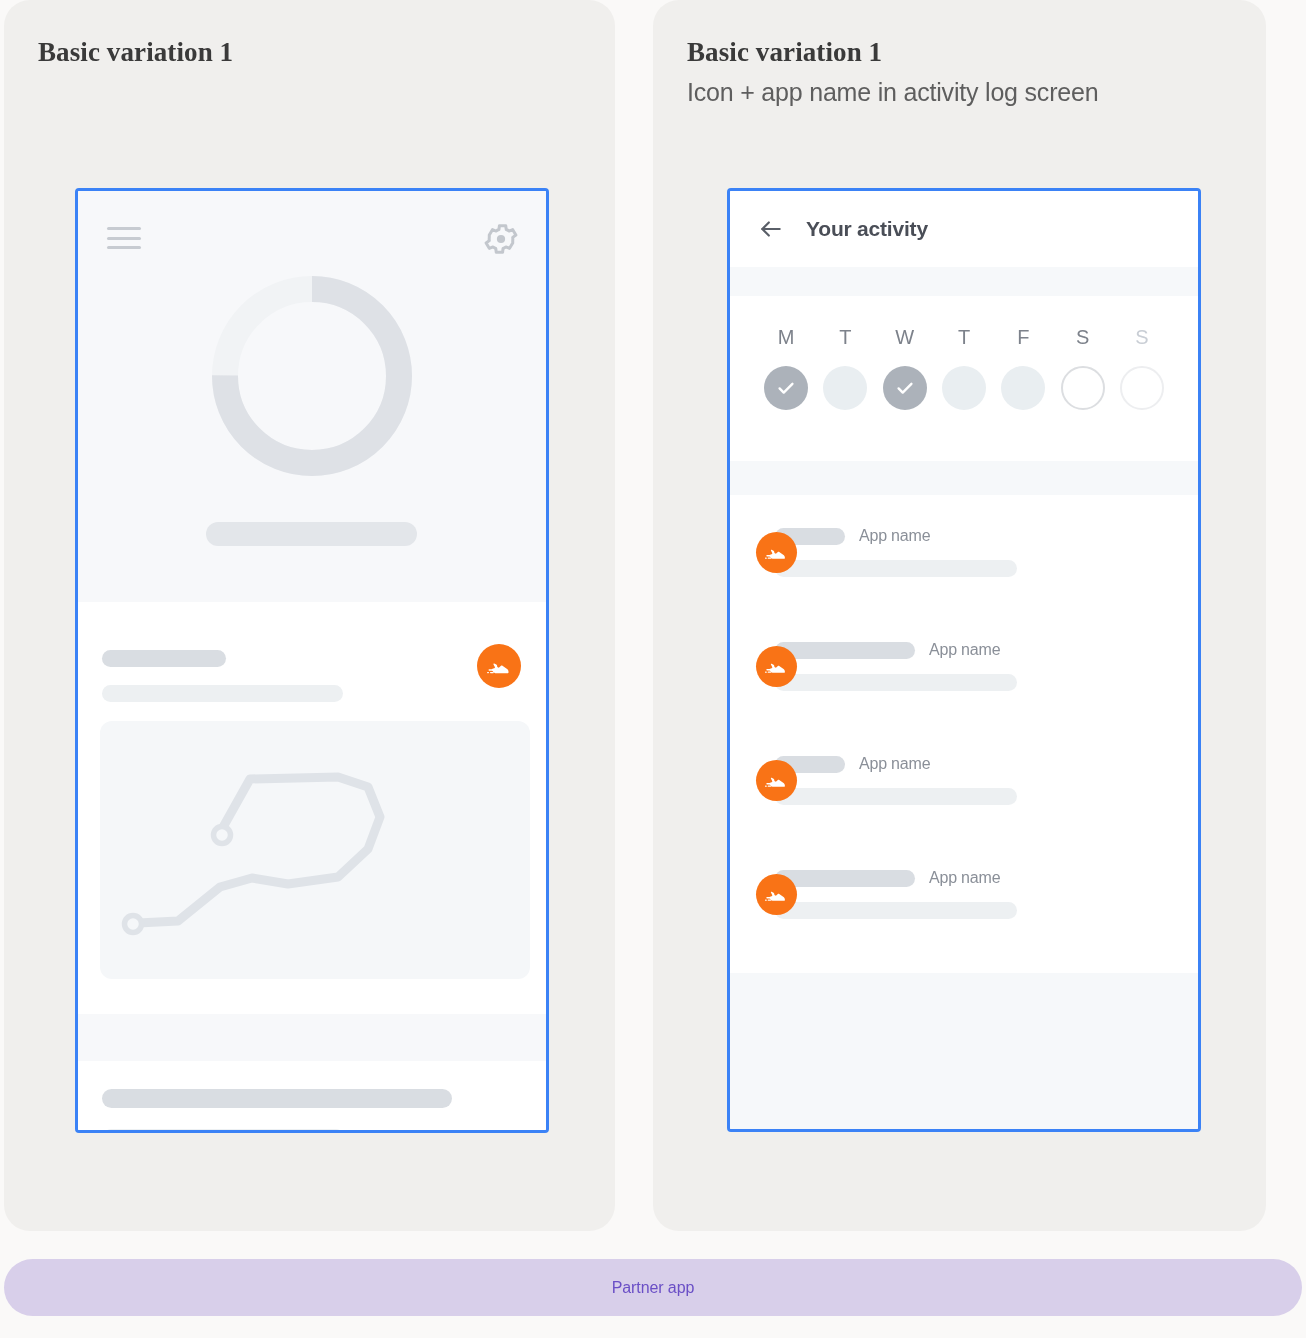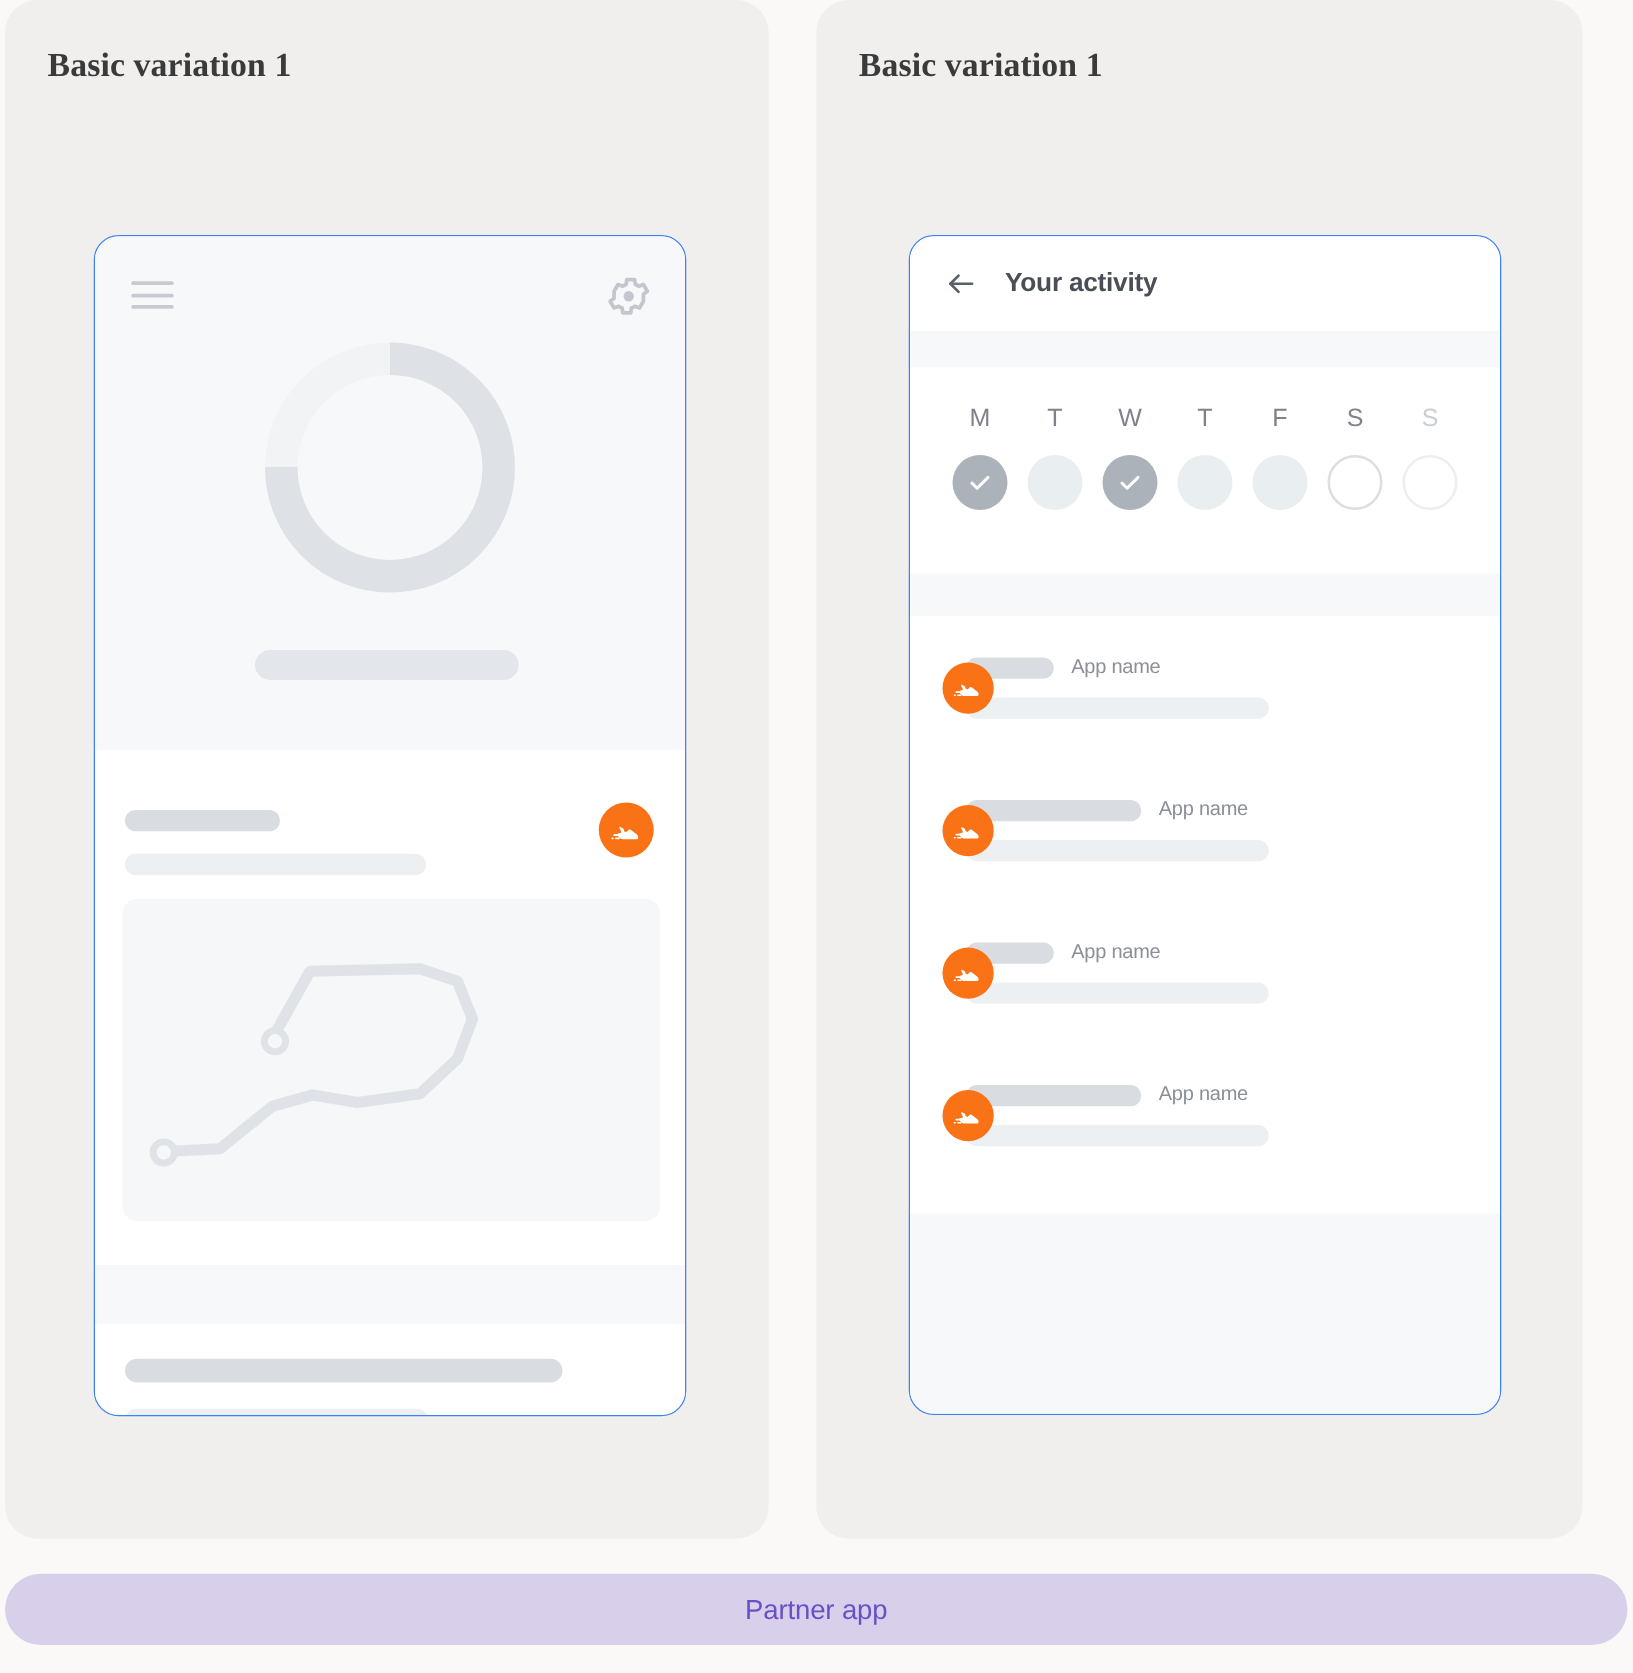--- a/index.html
+++ b/index.html
@@ -46,22 +46,22 @@
     margin-top: 6px;
     line-height: 1.3;
     letter-spacing: -.2px;
   }
 
   
   .phone {
     position: absolute;
     width: 474px;
     height: 945px;
-    border-radius: 20px;
-    border: 1px solid #3b82f6;
+    border-radius: 4px;
+    border: 3px solid #3b82f6;
     background: #F7F8FA;
     overflow: hidden;
   }
   .phone--one { left: 71px; top: 188px; }
   .phone--two { left: 74px; top: 188px; height: 944px; }
 
   
   .p1-top {
     height: 411px;
     background: #F7F8FA;
@@ -189,21 +189,21 @@
   
   .partner-bar {
     position: absolute;
     left: 4px; top: 1259px;
     width: 1298px; height: 57px;
     background: #D8CFEA;
     border-radius: 29px;
     display: flex; align-items: center; justify-content: center;
   }
   .partner-text {
-    font-size: 22px; color: #6A4FC6; letter-spacing: -.1px;
+    font-size: 16px; color: #6A4FC6; letter-spacing: -.1px;
   }
 </style>
 </head>
 <body>
 
 <div class="panels">
 
   <section class="panel panel--one">
     <div class="panel-head">
       <div class="panel-title">Basic variation 1</div>
@@ -263,20 +263,21 @@
       <div class="p1-bottom">
         <div class="bot-pill-dark"></div>
         <div class="bot-pill-light"></div>
       </div>
     </div>
   </section>
 
   <section class="panel panel--two">
     <div class="panel-head">
       <div class="panel-title">Basic variation 1</div>
+      <div class="panel-sub">Icon + app name in activity log screen</div>
     </div>
 
     <div class="phone phone--two">
 
       <div class="p2-header">
         <div style="width:26px;height:26px;">
           <svg viewBox="0 0 24 24" width="26" height="26" fill="none" stroke="#5A5F68" stroke-width="2" stroke-linecap="round" stroke-linejoin="round">
             <path d="M20 12H4"></path>
               <path d="M10 6l-6 6 6 6"></path>
           </svg>

